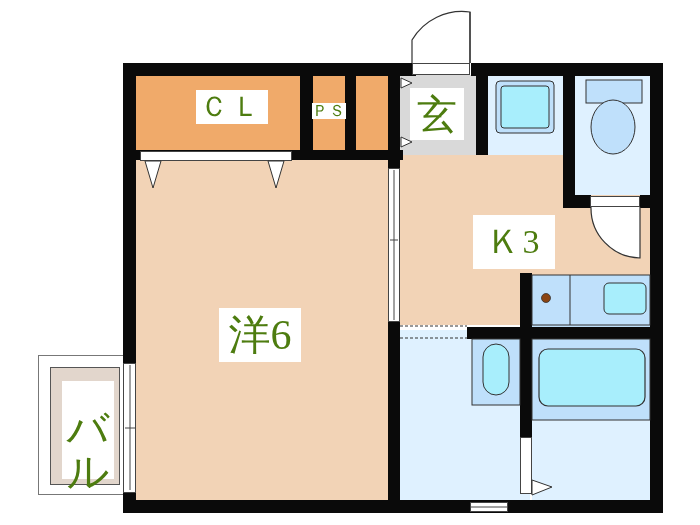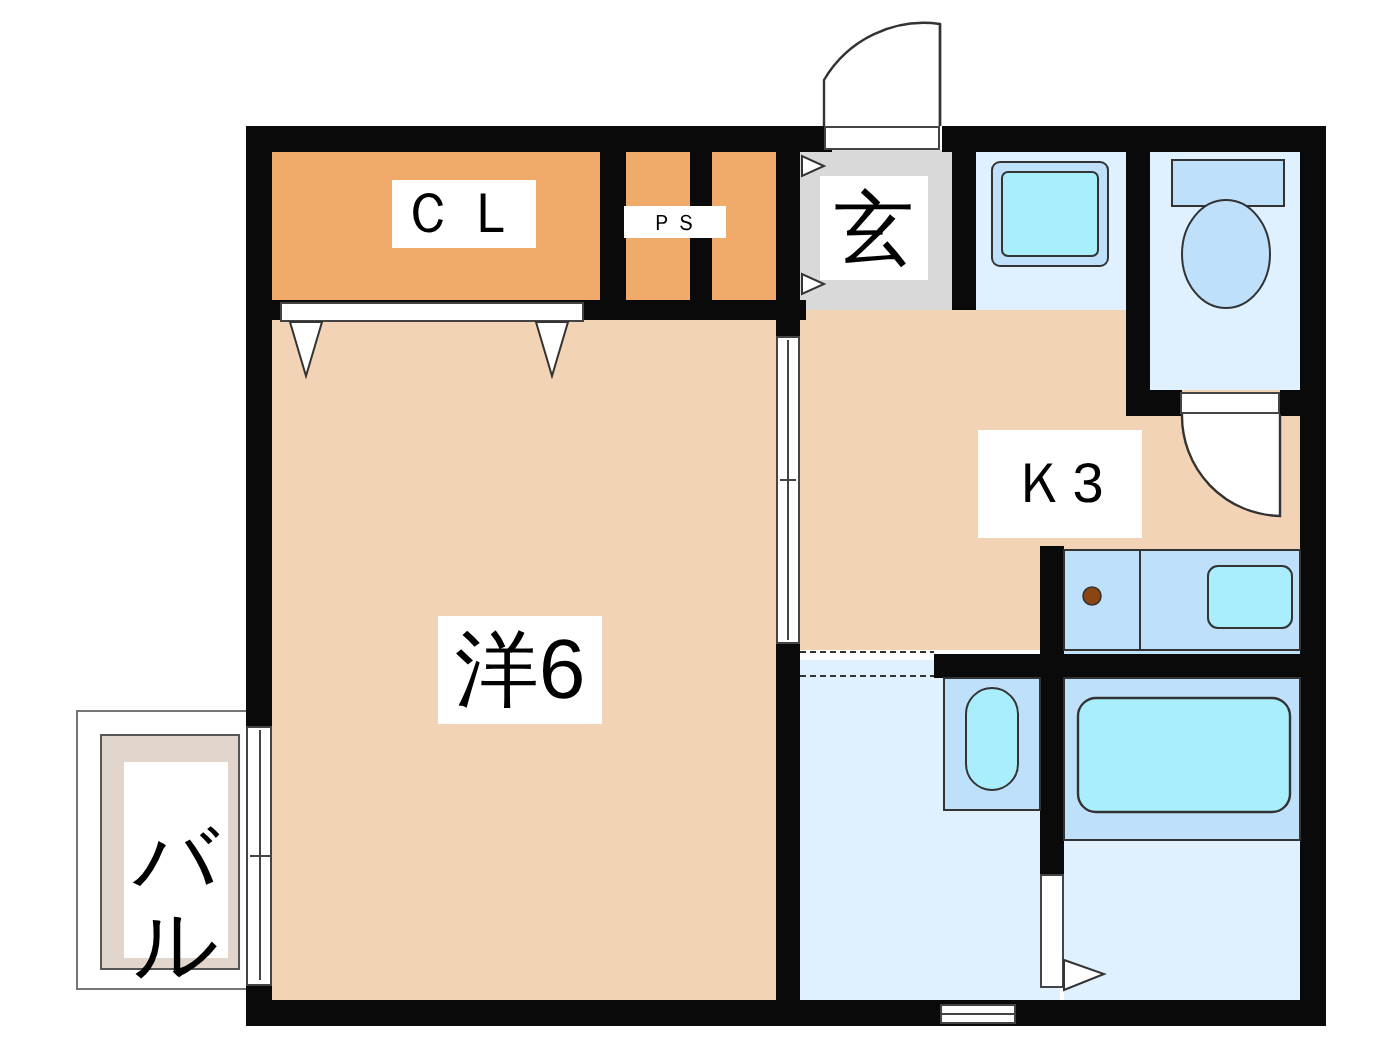--- a/index.html
+++ b/index.html
@@ -1,19 +1,19 @@
 <!DOCTYPE html>
 <html><head>
 <meta charset="utf-8">
 <style>
   html, body { margin:0; padding:0; background:#ffffff; }
   body { width:700px; height:525px; position:relative; overflow:hidden; font-family:"Liberation Sans", sans-serif; }
   .abs { position:absolute; box-sizing:border-box; }
   .wall { background:#0a0a0a; }
-  .label { position:absolute; background:#ffffff; color:#000000; display:flex; align-items:center; justify-content:center; font-family:Liberation Sans, sans-serif; }
+  .label { position:absolute; background:#ffffff; color:#4d7c0f; display:flex; align-items:center; justify-content:center; font-family:Liberation Serif, serif; }
   svg.overlay { position:absolute; left:0; top:0; }
 </style>
 </head>
 <body>
 
 <div class="abs" style="left:135px;top:160px;width:255px;height:340px;background:#f2d3b6;"></div>
 <div class="abs" style="left:400px;top:155px;width:260px;height:170px;background:#f2d3b6;"></div>
 <div class="abs" style="left:135px;top:75px;width:165px;height:77px;background:#f0aa6a;"></div>
 <div class="abs" style="left:313px;top:75px;width:32px;height:77px;background:#f0aa6a;"></div>
 <div class="abs" style="left:356px;top:75px;width:32px;height:77px;background:#f0aa6a;"></div>
@@ -89,17 +89,17 @@
   <rect x="604" y="283" width="42" height="31" rx="5" fill="#a8eefc" stroke="#333" stroke-width="1"></rect>
 
   <rect x="472" y="339" width="48" height="66" fill="#bfe0fb" stroke="#333" stroke-width="1"></rect>
   <rect x="483" y="344" width="26" height="51" rx="13" fill="#a8eefc" stroke="#333" stroke-width="1"></rect>
 
   <rect x="532" y="339" width="118" height="81" fill="#bfe0fb" stroke="#333" stroke-width="1"></rect>
   <rect x="539" y="349" width="106" height="57" rx="9" fill="#a8eefc" stroke="#333" stroke-width="1.2"></rect>
 </svg>
 
 <div class="label" style="left:196px;top:90px;width:72px;height:34px;font-size:28px;letter-spacing:4px;">ＣＬ</div>
-<div class="label" style="left:312px;top:103px;width:51px;height:16px;font-size:11px;letter-spacing:1px;">ＰＳ</div>
+<div class="label" style="left:312px;top:103px;width:34px;height:16px;font-size:16px;letter-spacing:1px;">ＰＳ</div>
 <div class="label" style="left:410px;top:88px;width:54px;height:52px;font-size:40px;">玄</div>
 <div class="label" style="left:219px;top:308px;width:82px;height:54px;font-size:42px;text-align:right;">洋6</div>
-<div class="label" style="left:473px;top:215px;width:82px;height:54px;font-size:28px;letter-spacing:2px;margin-left:16px;">Ｋ3</div>
+<div class="label" style="left:473px;top:215px;width:82px;height:54px;font-size:34px;letter-spacing:2px;">Ｋ3</div>
 <div class="label" style="left:62px;top:381px;width:52px;height:98px;font-size:42px;writing-mode:vertical-rl;line-height:52px;">バル</div>
 
 </body></html>

